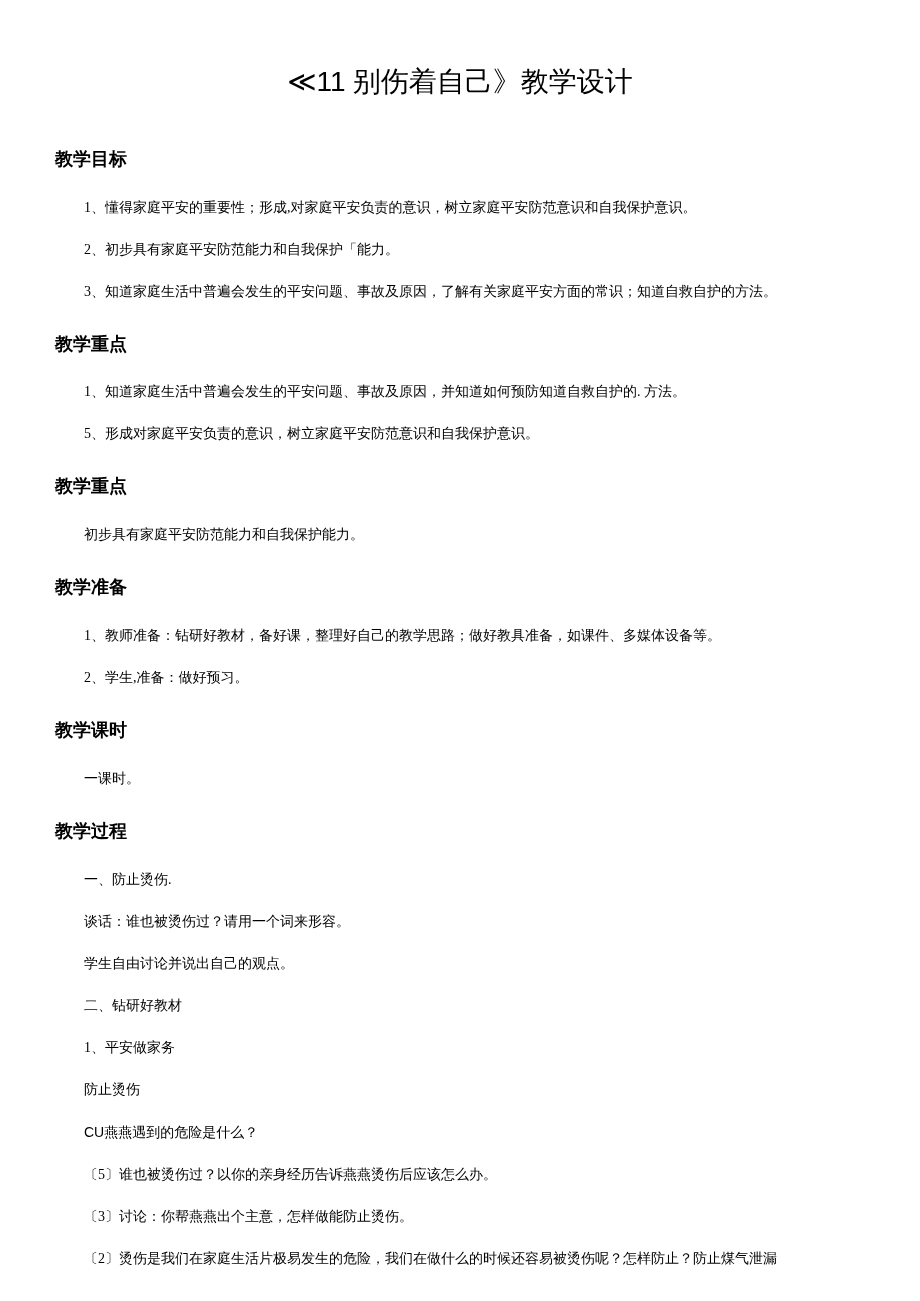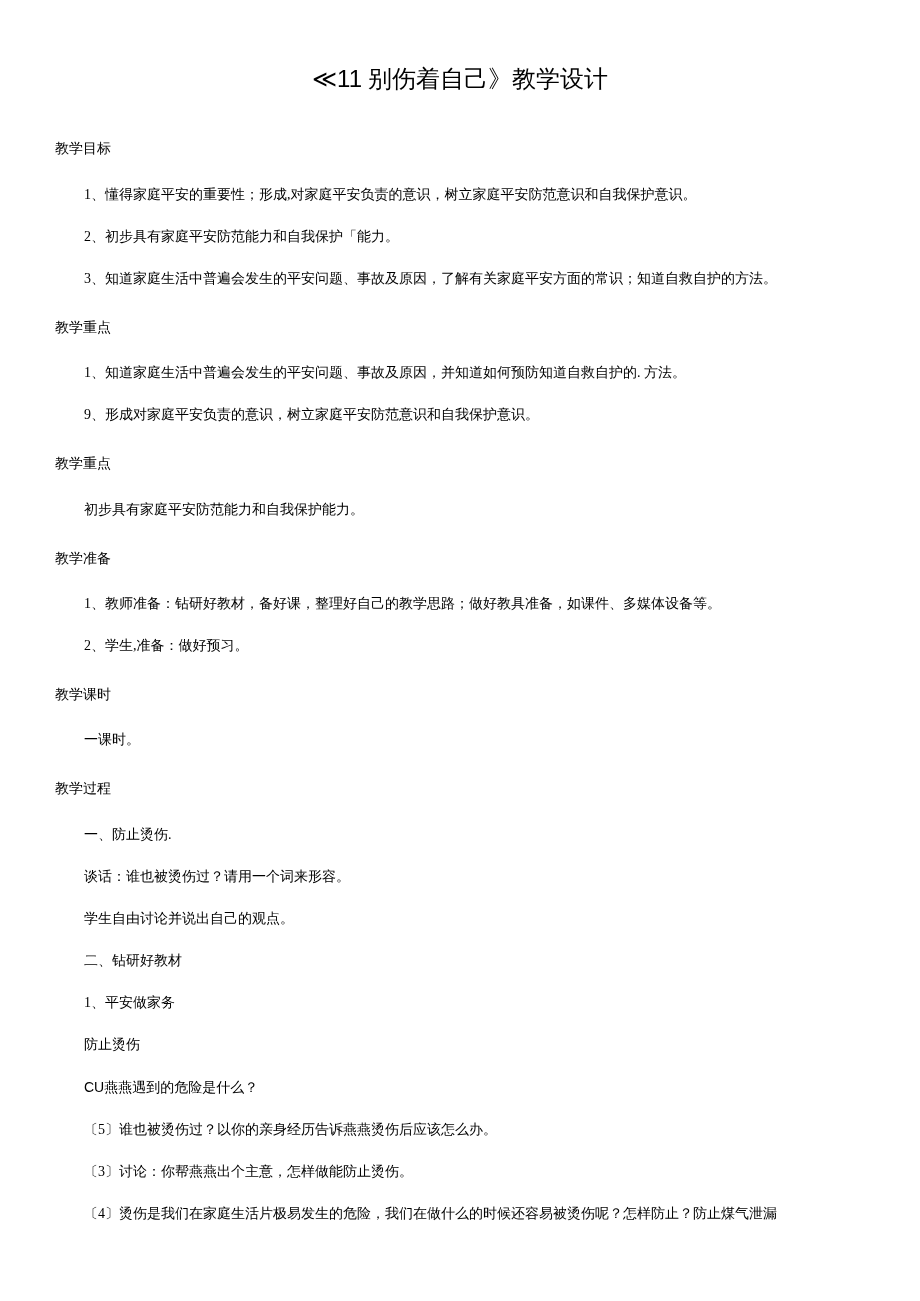--- a/index.html
+++ b/index.html
@@ -10,31 +10,31 @@
     body {
       font-family: "SimSun", "宋体", serif;
       background: #ffffff;
       width: 920px;
       padding: 60px 55px 40px 55px;
       color: #000000;
       line-height: 1.6;
     }
     .title {
       text-align: center;
-      font-size: 24px;
+      font-size: 28px;
       margin-bottom: 40px;
       font-weight: normal;
     }
     .title-num {
       font-family: Arial, sans-serif;
       font-weight: normal;
     }
     h2 {
-      font-size: 14px;
-      font-weight: normal;
+      font-size: 18px;
+      font-weight: bold;
       margin-top: 24px;
       margin-bottom: 20px;
     }
     p {
       font-size: 14px;
       margin-bottom: 14px;
       line-height: 2;
       margin-left: 29px;
     }
     .cu {
@@ -48,21 +48,21 @@
   <span class="title-num">≪11</span><span> 别伤着自己》教学设计</span>
 </h1>
 
 <h2>教学目标</h2>
 <p>1、懂得家庭平安的重要性；形成,对家庭平安负责的意识，树立家庭平安防范意识和自我保护意识。</p>
 <p>2、初步具有家庭平安防范能力和自我保护「能力。</p>
 <p>3、知道家庭生活中普遍会发生的平安问题、事故及原因，了解有关家庭平安方面的常识；知道自救自护的方法。</p>
 
 <h2>教学重点</h2>
 <p>1、知道家庭生活中普遍会发生的平安问题、事故及原因，并知道如何预防知道自救自护的. 方法。</p>
-<p>9、形成对家庭平安负责的意识，树立家庭平安防范意识和自我保护意识。</p>
+<p>5、形成对家庭平安负责的意识，树立家庭平安防范意识和自我保护意识。</p>
 
 <h2>教学重点</h2>
 <p>初步具有家庭平安防范能力和自我保护能力。</p>
 
 <h2>教学准备</h2>
 <p>1、教师准备：钻研好教材，备好课，整理好自己的教学思路；做好教具准备，如课件、多媒体设备等。</p>
 <p>2、学生,准备：做好预习。</p>
 
 <h2>教学课时</h2>
 <p>一课时。</p>
@@ -70,13 +70,13 @@
 <h2>教学过程</h2>
 <p>一、防止烫伤.</p>
 <p>谈话：谁也被烫伤过？请用一个词来形容。</p>
 <p>学生自由讨论并说出自己的观点。</p>
 <p>二、钻研好教材</p>
 <p>1、平安做家务</p>
 <p>防止烫伤</p>
 <p><span class="cu">CU</span><span>燕燕遇到的危险是什么？</span></p>
 <p>〔5〕谁也被烫伤过？以你的亲身经历告诉燕燕烫伤后应该怎么办。</p>
 <p>〔3〕讨论：你帮燕燕出个主意，怎样做能防止烫伤。</p>
-<p>〔4〕烫伤是我们在家庭生活片极易发生的危险，我们在做什么的时候还容易被烫伤呢？怎样防止？防止煤气泄漏</p>
+<p>〔2〕烫伤是我们在家庭生活片极易发生的危险，我们在做什么的时候还容易被烫伤呢？怎样防止？防止煤气泄漏</p>
 
 </body></html>

